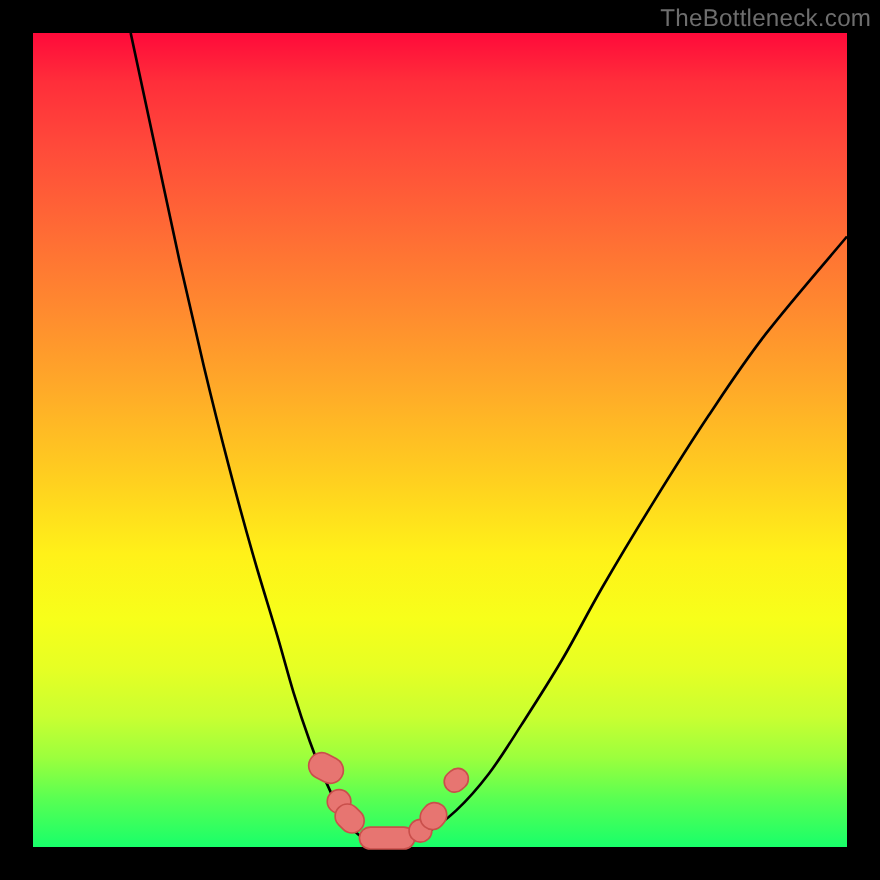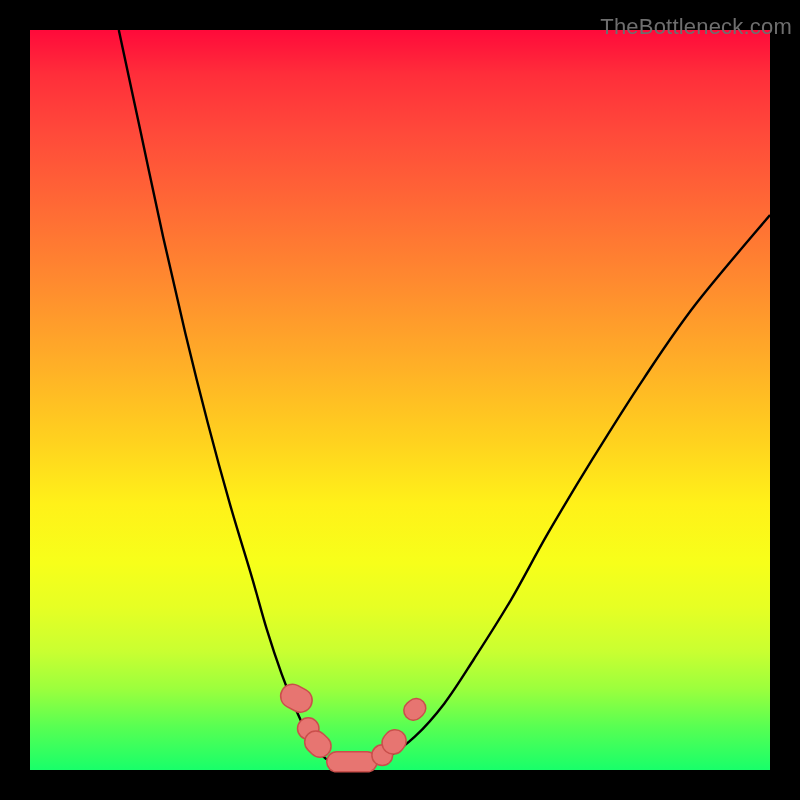--- a/index.html
+++ b/index.html
@@ -39,21 +39,21 @@
       #f7ff1a 72%,
       #e6ff24 78%,
       #c9ff31 84%,
       #9cff3d 89%,
       #5aff52 94%,
       #18ff6a 100%
     );
   }
   .watermark {
     position: absolute;
-    top: 14px;
+    top: 4px;
     right: 8px;
     color: #6e6e6e;
     font-size: 22px;
     letter-spacing: 0.2px;
     font-weight: 500;
   }
   svg.curves {
     position: absolute;
     left: 30px;
     top: 30px;

